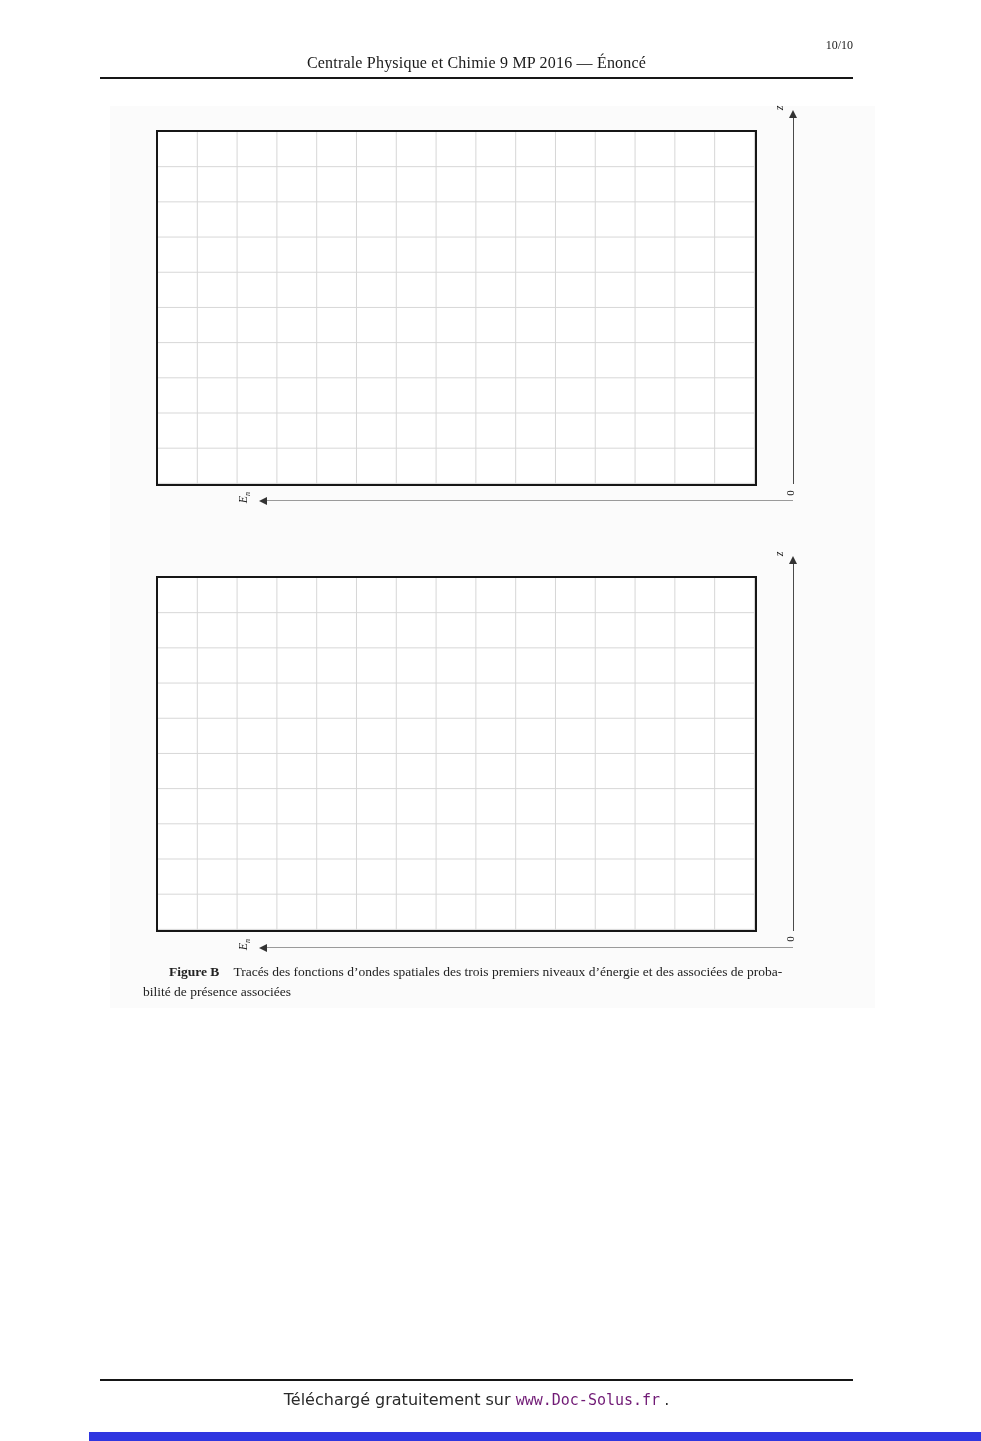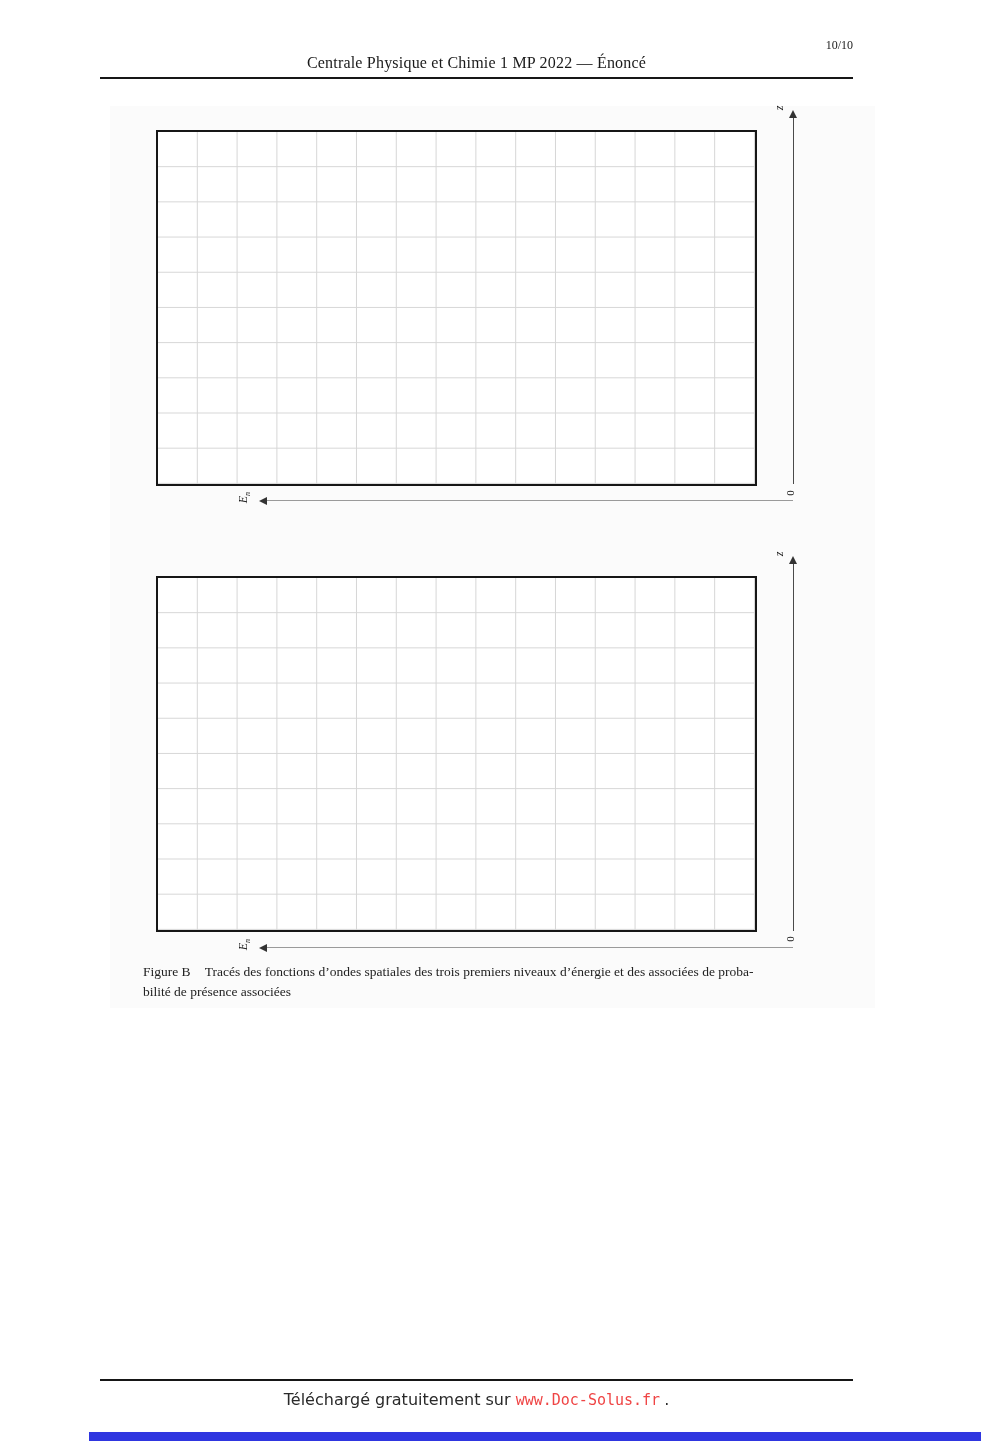--- a/index.html
+++ b/index.html
@@ -57,39 +57,39 @@
   }
   .arrow-left.p1{top:497px;}
   .arrow-left.p2{top:944px;}
   .elab{position:absolute;left:233px;width:26px;height:24px;text-align:center;
         font-size:12px;font-style:italic;line-height:24px;}
   .elab.p1{top:483px;}
   .elab.p2{top:930px;}
   .elab sub{font-size:8px;font-style:italic;}
   
   .caption{position:absolute;left:143px;top:962px;width:700px;font-size:13.5px;line-height:20px;color:#222;}
-  .caption .cap-label{font-weight:normal;margin-right:14px;}
+  .caption .cap-label{font-weight:bold;margin-right:14px;margin-left:26px;}
   
   .footer-rule{position:absolute;left:100px;top:1379px;width:753px;height:2px;background:#161616;}
   .footer-text{
     position:absolute;left:100px;top:1390px;width:753px;text-align:center;
     font-family:"DejaVu Sans", sans-serif;font-size:16px;color:#2a2a2a;
   }
   .footer-link{
-    font-family:"DejaVu Sans Mono", monospace;font-size:15px;color:#ef4444;text-decoration:none;
+    font-family:"DejaVu Sans Mono", monospace;font-size:15px;color:#701a75;text-decoration:none;
   }
   .footer-dot{margin-left:4px;color:#2a2a2a;}
   .bottom-bar{position:absolute;left:89px;top:1432px;width:892px;height:9px;background:#2f36e0;}
 </style>
 </head>
 <body>
 
 <div class="page">
 
-  <div class="header-title">Centrale Physique et Chimie 1 MP 2022 — Énoncé</div>
+  <div class="header-title">Centrale Physique et Chimie 9 MP 2016 — Énoncé</div>
   <div class="page-number">10/10</div>
   <div class="header-rule"></div>
 
   <div class="figure-bg"></div>
 
   <div class="grid p1"></div>
   <div class="vline p1"></div>
   <div class="arrow-up p1"></div>
   <div class="zlab p1">
     <span class="rot">z</span>

